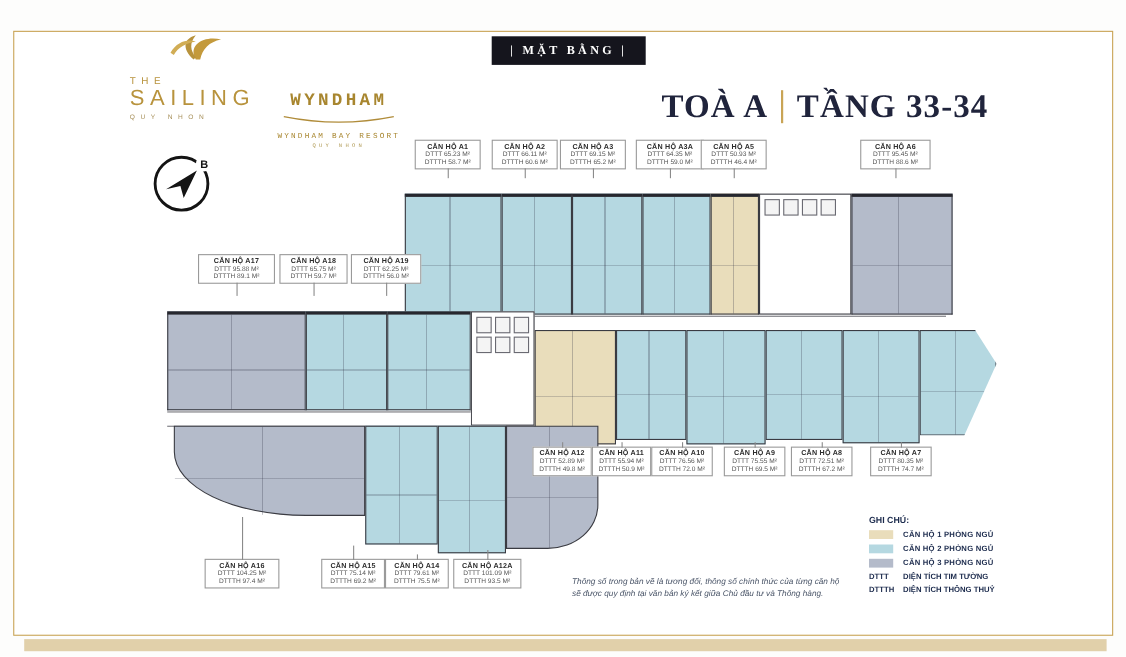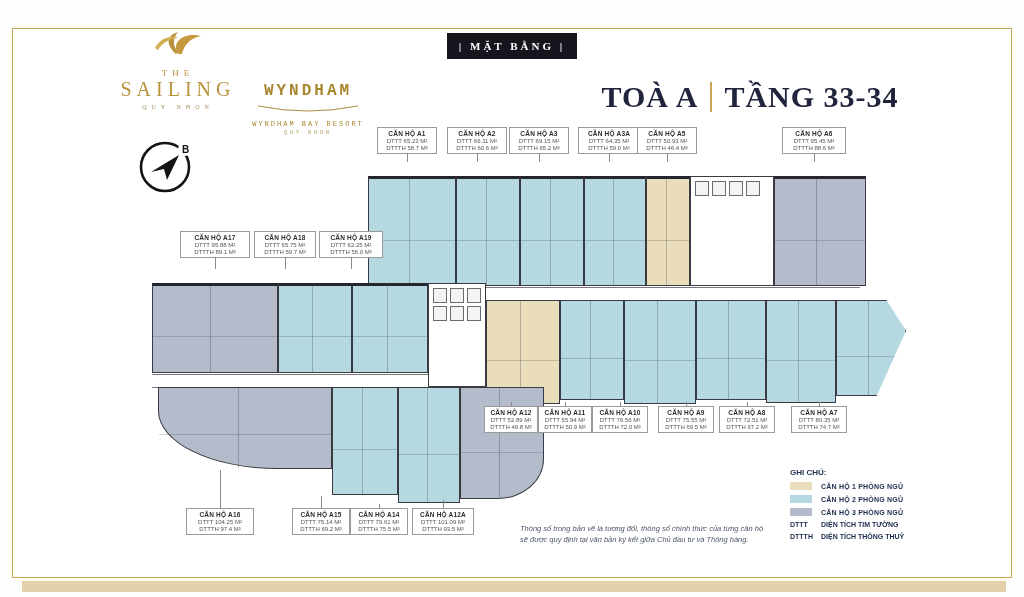--- a/index.html
+++ b/index.html
@@ -2,29 +2,29 @@
 <html><head>
 <meta charset="utf-8">
 <style>
   html,body{margin:0;padding:0;background:#fff;width:1024px;height:597px;overflow:hidden;
     font-family:"Liberation Sans",sans-serif;-webkit-font-smoothing:antialiased;}
   #stage{position:relative;width:1024px;height:597px;background:#fdfdfc;}
   
   #frame{position:absolute;left:12px;top:28px;right:12px;bottom:19px;border:1.6px solid #c9a455;background:#fff;}
   #shadowbar{position:absolute;left:22px;right:18px;bottom:5px;height:11px;background:#dcc89b;opacity:.85;}
   
-  #badge{position:absolute;left:447px;top:33px;width:130px;height:26px;background:#15151d;color:#fff;
+  #badge{position:absolute;left:447px;top:33px;width:140px;height:26px;background:#15151d;color:#fff;
     display:flex;align-items:center;justify-content:center;font-size:11px;letter-spacing:3px;font-weight:bold;
     font-family:"Liberation Serif",serif;}
   #bigtitle{position:absolute;left:570px;top:68px;width:360px;display:flex;align-items:center;justify-content:center;gap:12px;
     font-family:"Liberation Serif",serif;color:#20243c;margin-top:12px;}
   #bigtitle .t{font-size:30px;font-weight:bold;letter-spacing:1px;}
   #tdiv{width:2px;height:30px;background:#c9a455;}
   
-  #logo1{position:absolute;left:118px;top:30px;width:120px;text-align:center;color:#b8933d;font-family:Liberation Serif, serif;}
+  #logo1{position:absolute;left:118px;top:30px;width:120px;color:#b8933d;font-family:Liberation Sans, sans-serif;}
   #logo1 .the{font-size:9px;letter-spacing:5px;margin-top:2px;}
   #logo1 .nm{font-size:20px;letter-spacing:5px;}
   #logo1 .sub{font-size:6px;letter-spacing:5px;color:#a8915c;margin-top:3px;}
   #logo2{position:absolute;left:248px;top:82px;width:120px;text-align:center;color:#a8862f;font-family:Liberation Mono, monospace;}
   #logo2 .nm{font-size:16px;font-weight:bold;letter-spacing:3px;}
   #logo2 .sub1{font-size:7px;letter-spacing:2px;margin-top:2px;}
   #logo2 .sub2{font-size:5px;letter-spacing:3px;margin-top:2px;color:#b09a55;}
   #compass{position:absolute;left:136px;top:136px;}
   
   .ulabel{position:absolute;background:#fff;border:1px solid #9a9a9a;text-align:center;padding:2px 1px 2px;z-index:30;}

